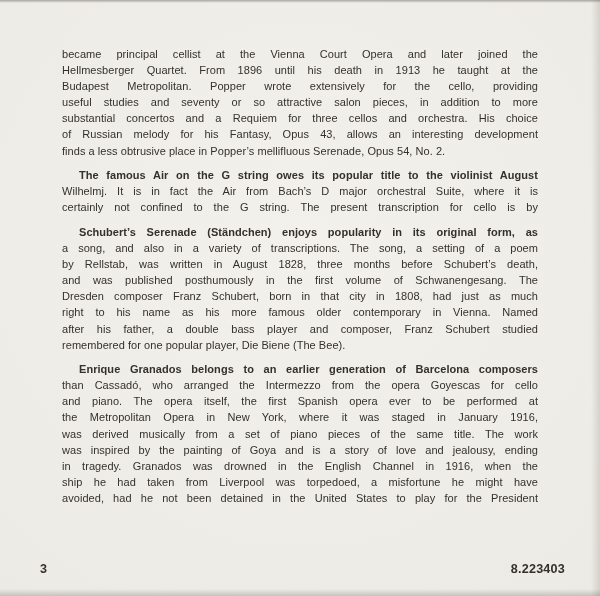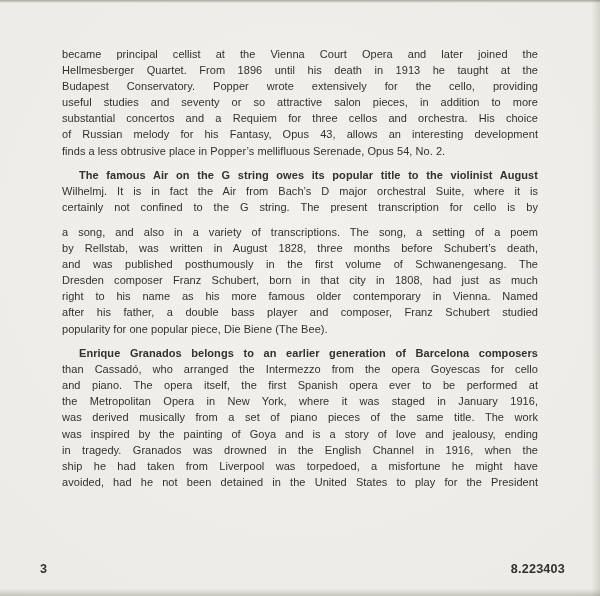--- a/index.html
+++ b/index.html
@@ -51,39 +51,40 @@
   .catalog { position: absolute; right: 35px; letter-spacing: 0.2px; }
 </style>
 </head>
 <body>
 
 <div class="page">
   <div class="content">
       <div class="para">
         <div class="line">became principal cellist at the Vienna Court Opera and later joined the</div>
         <div class="line">Hellmesberger Quartet.  From 1896 until his death in 1913 he taught at the</div>
-        <div class="line">Budapest Conservatory.  Popper wrote extensively for the cello, providing</div>
+        <div class="line">Budapest Metropolitan.  Popper wrote extensively for the cello, providing</div>
         <div class="line">useful studies and seventy or so attractive salon pieces, in addition to more</div>
         <div class="line">substantial concertos and a Requiem for three cellos and orchestra.  His choice</div>
         <div class="line">of Russian melody for his Fantasy, Opus 43, allows an interesting development</div>
         <div class="line lastline">finds a less obtrusive place in Popper’s mellifluous Serenade, Opus 54, No. 2.</div>
       </div>
       <div class="para">
         <div class="line indent">The famous Air on the G string owes its popular title to the violinist August</div>
         <div class="line">Wilhelmj.  It is in fact the Air from Bach’s D major orchestral Suite, where it is</div>
         <div class="line">certainly not confined to the G string.  The present transcription for cello is by</div>
       </div>
       <div class="para">
+        <div class="line indent">Schubert’s Serenade (Ständchen) enjoys popularity in its original form, as</div>
         <div class="line">a song, and also in a variety of transcriptions.  The song, a setting of a poem</div>
         <div class="line">by Rellstab, was written in August 1828, three months before Schubert’s death,</div>
         <div class="line">and was published posthumously in the first volume of Schwanengesang.  The</div>
         <div class="line">Dresden composer Franz Schubert, born in that city in 1808, had just as much</div>
         <div class="line">right to his name as his more famous older contemporary in Vienna.  Named</div>
         <div class="line">after his father, a double bass player and composer, Franz Schubert studied</div>
-        <div class="line lastline">popularity for one popular piece, Die Biene (The Bee).</div>
+        <div class="line lastline">remembered for one popular player, Die Biene (The Bee).</div>
       </div>
       <div class="para">
         <div class="line indent">Enrique Granados belongs to an earlier generation of Barcelona composers</div>
         <div class="line">than Cassadó, who arranged the Intermezzo from the opera Goyescas for cello</div>
         <div class="line">and piano.  The opera itself, the first Spanish opera ever to be performed at</div>
         <div class="line">the Metropolitan Opera in New York, where it was staged in January 1916,</div>
         <div class="line">was derived musically from a set of piano pieces of the same title. The work</div>
         <div class="line">was inspired by the painting of Goya and is a story of love and jealousy, ending</div>
         <div class="line">in tragedy.  Granados was drowned in the English Channel in 1916, when the</div>
         <div class="line">ship he had taken from Liverpool was torpedoed, a misfortune he might have</div>

